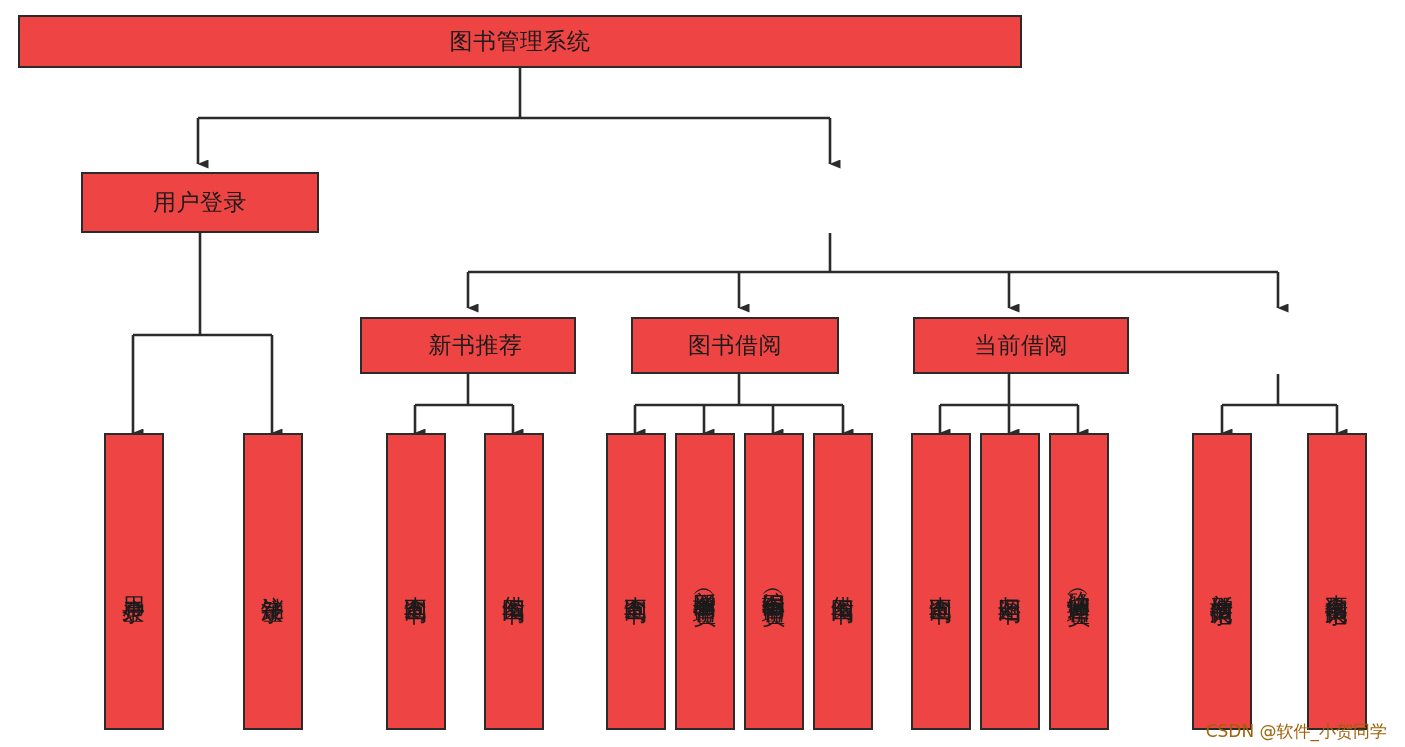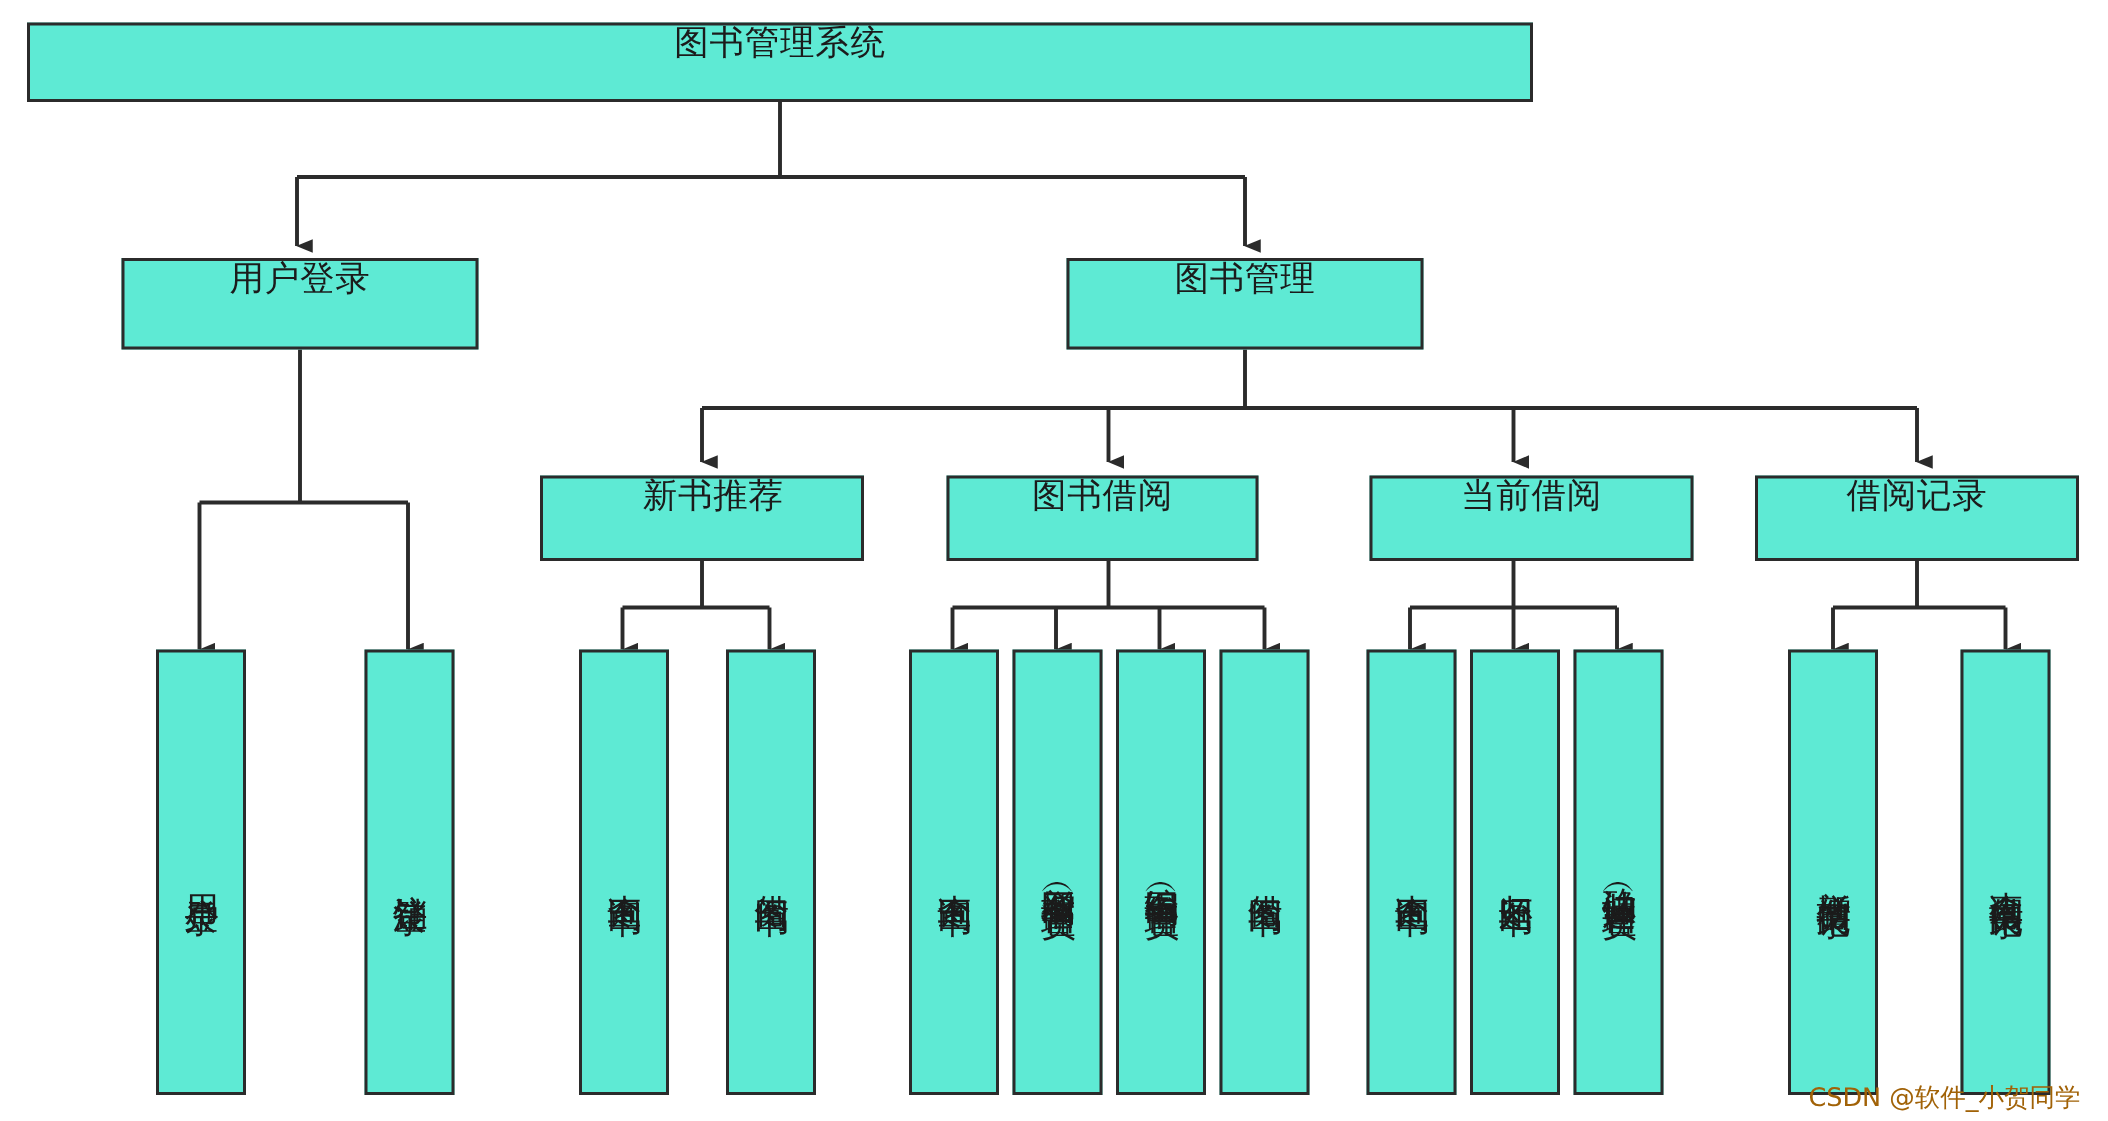--- a/index.html
+++ b/index.html
@@ -24,23 +24,24 @@
     position: absolute;
     top: 0;
     left: 0;
     width: 1405px;
     height: 747px;
     pointer-events: none;
   }
   .node-box {
     position: absolute;
     box-sizing: border-box;
-    background: #5eead4;
+    background: #ef4444;
     border: 2.5px solid #2b2b2b;
     display: flex;
+    align-items: center;
     justify-content: center;
     overflow: hidden;
   }
   .node-label-h {
     font-size: 23px;
     line-height: 1.1;
     color: #1b1b1b;
     letter-spacing: 0.5px;
     white-space: nowrap;
     text-align: center;
@@ -121,39 +122,33 @@
   </svg>
 
   <div class="node-box" style="left:18px; top:15px; width:1004px; height:53px;">
     <span class="node-label-h">图书管理系统</span>
   </div>
 
   <div class="node-box" style="left:81px; top:172px; width:238px; height:61px;">
     <span class="node-label-h">用户登录</span>
   </div>
 
-  <div class="node-box" style="left:711px; top:172px; width:238px; height:61px;">
-    <span class="node-label-h">图书管理</span>
-  </div>
 
   <div class="node-box" style="left:360px; top:317px; width:216px; height:57px;padding-left:15px;">
     <span class="node-label-h">新书推荐</span>
   </div>
 
   <div class="node-box" style="left:631px; top:317px; width:208px; height:57px;">
     <span class="node-label-h">图书借阅</span>
   </div>
 
   <div class="node-box" style="left:901px; top:317px; width:216px; height:57px;margin-left:12px;">
     <span class="node-label-h">当前借阅</span>
   </div>
 
-  <div class="node-box" style="left:1170px; top:317px; width:216px; height:57px;">
-    <span class="node-label-h">借阅记录</span>
-  </div>
 
   <div class="node-box" style="left:104px; top:433px; width:60px; height:297px;">
     <span class="node-label-v">用户登录</span>
   </div>
 
   <div class="node-box" style="left:243px; top:433px; width:60px; height:297px;">
     <span class="node-label-v">注销登录</span>
   </div>
 
   <div class="node-box" style="left:386px; top:433px; width:60px; height:297px;">

